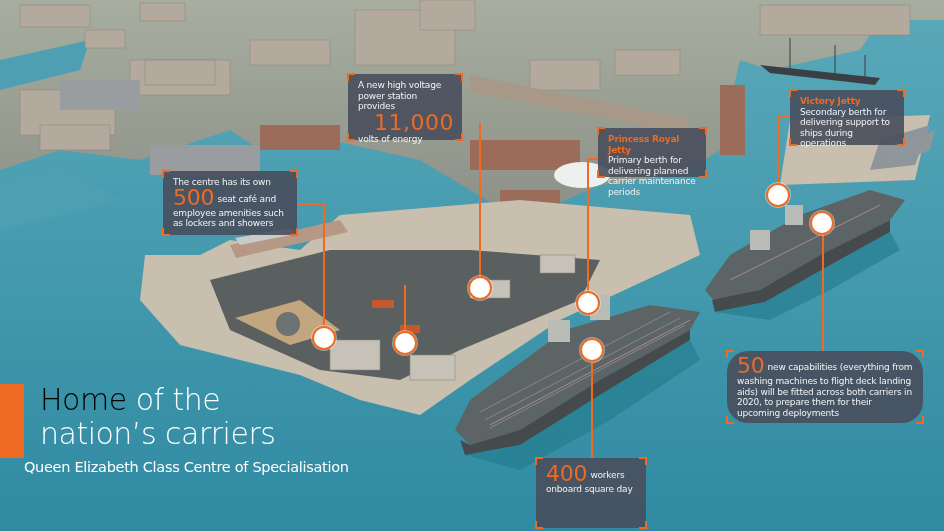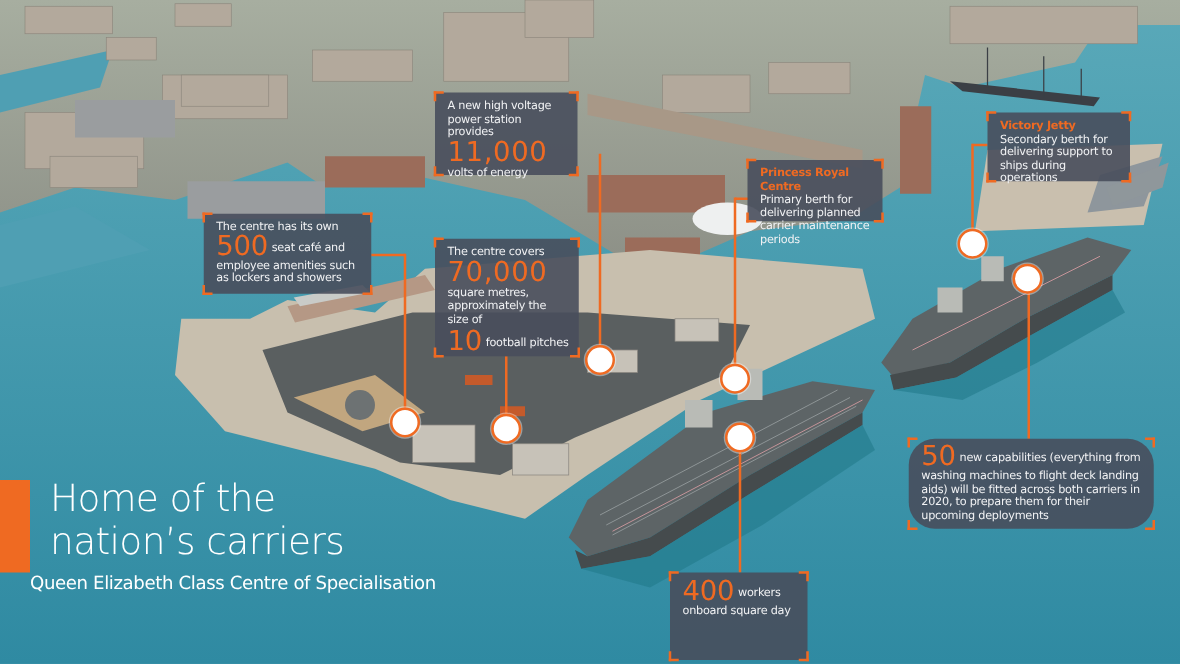--- a/index.html
+++ b/index.html
@@ -9,28 +9,28 @@
   .callout {
     position: absolute; background: rgba(72,78,92,0.9); color: #f1f2f4;
     font-size: 9px; line-height: 10.5px; padding: 6px 8px 20px 10px; box-sizing: border-box;
     letter-spacing: -0.2px;
   }
   .callout .corner { position: absolute; width: 6px; height: 6px; border-color: #ef6a22; border-style: solid; border-width: 0; }
   .c-tl { left: -1px; top: -1px; border-left-width: 2px !important; border-top-width: 2px !important; }
   .c-tr { right: -1px; top: -1px; border-right-width: 2px !important; border-top-width: 2px !important; }
   .c-bl { left: -1px; bottom: -1px; border-left-width: 2px !important; border-bottom-width: 2px !important; }
   .c-br { right: -1px; bottom: -1px; border-right-width: 2px !important; border-bottom-width: 2px !important; }
-  .big { color: #ef6a22; font-size: 22px; line-height: 22px; font-weight: normal; letter-spacing: 0.5px; }
+  .big { color: #ef6a22; font-size: 22px; line-height: 22px; font-weight: normal; letter-spacing: 0.5px; text-align: right; }
   .big-inline { color: #ef6a22; font-size: 22px; line-height: 20px; vertical-align: -3px; margin-right: 3px; }
   .head { color: #ef6a22; font-weight: bold; font-size: 9px; }
   .line { position: absolute; background: #ef6a22; }
   .marker { position: absolute; width: 20px; height: 20px; border-radius: 50%; background: #ffffff; border: 2px solid #ef6a22; box-shadow: 0 0 0 1px rgba(255,255,255,0.4); transform: translate(-12px,-12px); }
   .title-bar { position: absolute; left: 0; top: 384px; width: 24px; height: 74px; background: #ef6a22; }
   .title { position: absolute; left: 40px; top: 383px; color: #ffffff; font-family: "DejaVu Sans", sans-serif; font-weight: 200; font-size: 30px; line-height: 34px; letter-spacing: -0.5px; }
-  .title .accent { color: #ffffff; text-align: center; }
+  .title .accent { color: #000000; text-align: center; }
   .subtitle { position: absolute; left: 24px; top: 459px; color: #ffffff; font-size: 14.5px; letter-spacing: -0.3px; }
 </style>
 </head>
 <body>
 
 <div class="stage">
 
   <svg class="scene" width="944" height="531" viewBox="0 0 944 531">
     <defs>
       <linearGradient id="sea" x1="0" y1="0" x2="0" y2="1">
@@ -165,37 +165,27 @@
   <div class="callout" style="left:163px; top:171px; width:134px; height:64px;">
     <span class="corner c-tl"></span>
       <span class="corner c-tr"></span>
       <span class="corner c-bl"></span>
       <span class="corner c-br"></span>
     <div>The centre has its own</div>
     <div><span class="big-inline">500</span><span>seat café and</span></div>
     <div>employee amenities such as lockers and showers</div>
   </div>
 
-  <div class="callout" style="left:348px; top:191px; width:115px; height:94px;">
-    <span class="corner c-tl"></span>
-      <span class="corner c-tr"></span>
-      <span class="corner c-bl"></span>
-      <span class="corner c-br"></span>
-    <div>The centre covers</div>
-    <div class="big">70,000</div>
-    <div>square metres, approximately the size of</div>
-    <div style="margin-top:3px;"><span class="big-inline">10</span><span>football pitches</span></div>
-  </div>
 
   <div class="callout" style="left:598px; top:128px; width:108px; height:49px;">
     <span class="corner c-tl"></span>
       <span class="corner c-tr"></span>
       <span class="corner c-bl"></span>
       <span class="corner c-br"></span>
-    <div class="head">Princess Royal Centre</div>
+    <div class="head">Princess Royal Jetty</div>
     <div>Primary berth for delivering planned carrier maintenance periods</div>
   </div>
 
   <div class="callout" style="left:790px; top:90px; width:114px; height:55px;">
     <span class="corner c-tl"></span>
       <span class="corner c-tr"></span>
       <span class="corner c-bl"></span>
       <span class="corner c-br"></span>
     <div class="head">Victory Jetty</div>
     <div>Secondary berth for delivering support to ships during operations</div>

